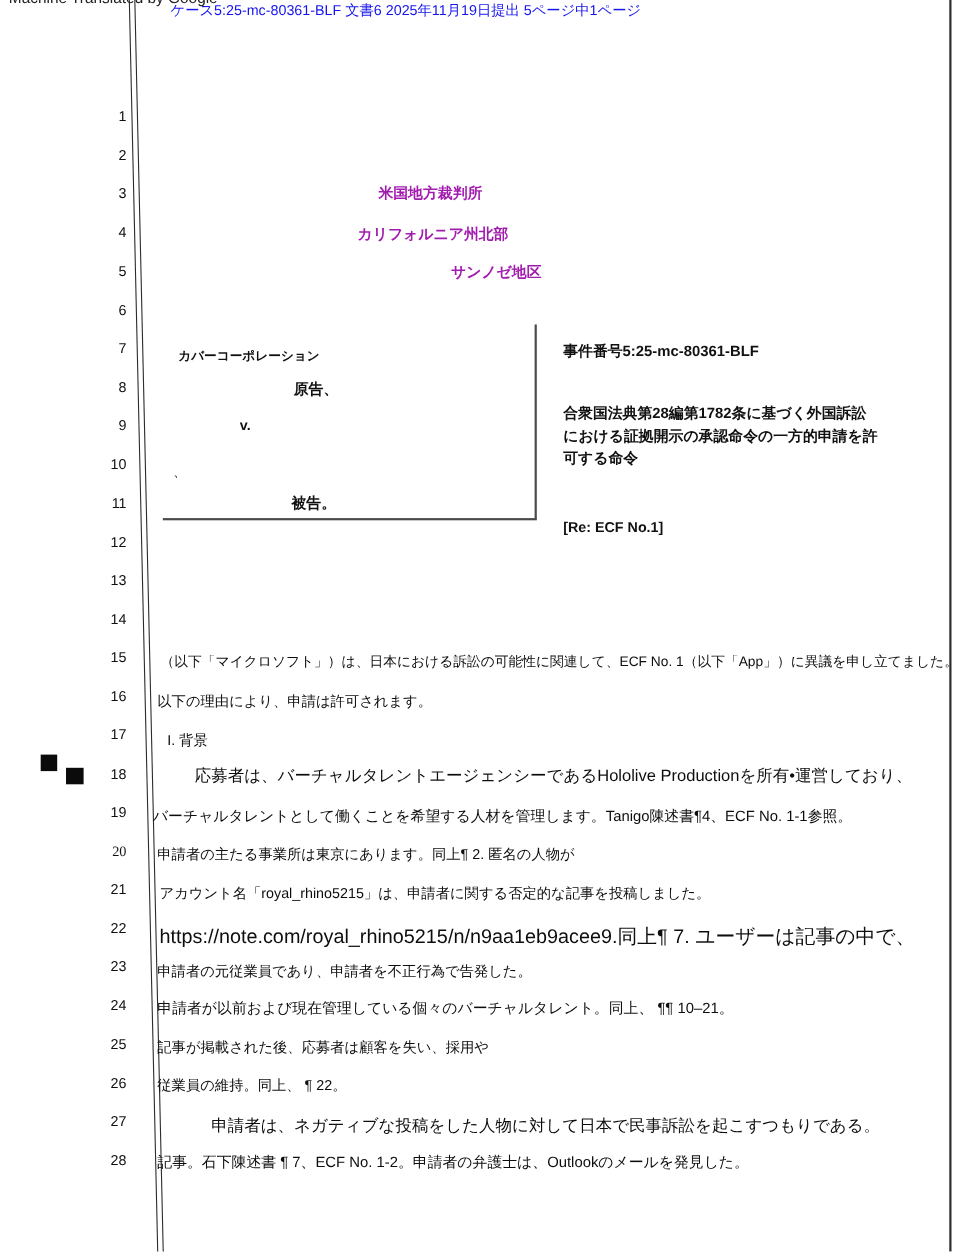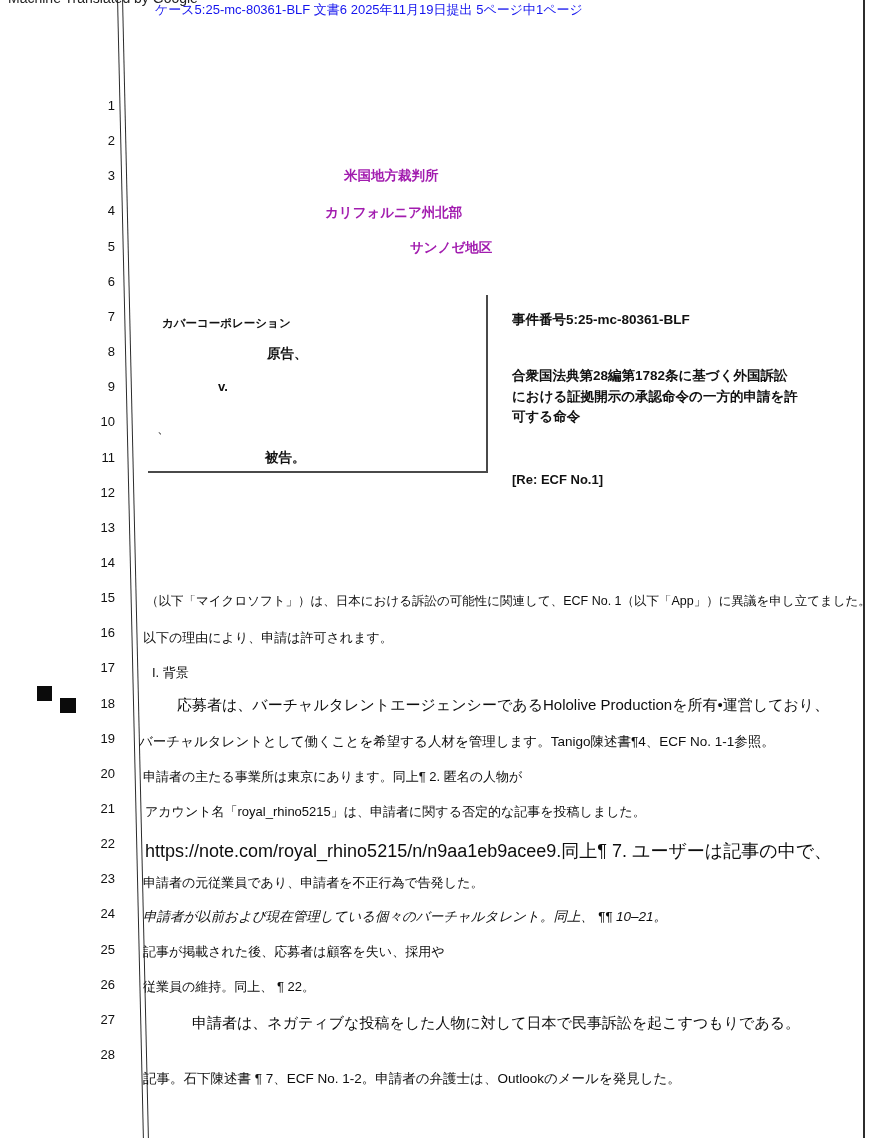--- a/index.html
+++ b/index.html
@@ -47,25 +47,25 @@
   .l14{top:558px;left:143px;}
   .l15{top:593px;left:146px;font-size:12.5px;}
   .l16{top:629px;left:143px;}
   .l17{top:664px;left:152px;}
   .l18{top:696px;left:177px;font-size:15px;}
   .l19{top:733px;left:139px;font-size:13.5px;}
   .l20{top:768px;left:143px;}
   .l21{top:803px;left:145px;}
   .l22{top:839px;left:145px;font-size:18px;}
   .l23{top:874px;left:143px;}
-  .l24{top:908px;left:143px;font-size:13.5px;font-style:italic;}
+  .l24{top:908px;left:143px;font-size:13.5px;}
   .l25{top:943px;left:143px;}
   .l26{top:978px;left:143px;}
   .l27{top:1014px;left:192px;font-size:15px;}
-  .l28{top:1048px;left:143px;font-size:13.5px;margin-top:22px;}
+  .l28{top:1048px;left:143px;font-size:13.5px;}
   
   .stamp{position:absolute;background:#0b0b0b;}
   #stamp-1{left:37px;top:686px;width:15px;height:15px;}
   #stamp-2{left:60px;top:698px;width:16px;height:15px;}
 </style>
 </head>
 <body>
 
 <div id="page">
 
@@ -91,21 +91,21 @@
       <div class="line-no" style="top: 414.35px;">10</div>
       <div class="line-no" style="top: 449.5px;">11</div>
       <div class="line-no" style="top: 484.65px;">12</div>
       <div class="line-no" style="top: 519.8px;">13</div>
       <div class="line-no" style="top: 554.95px;">14</div>
       <div class="line-no" style="top: 590.1px;">15</div>
       <div class="line-no" style="top: 625.25px;">16</div>
       <div class="line-no" style="top: 660.4px;">17</div>
       <div class="line-no" style="top: 695.55px;">18</div>
       <div class="line-no" style="top: 730.7px;">19</div>
-      <div class="line-no" style="top: 765.85px;">20</div>
+      <div class="line-no" style="top: 765.85px; font-family: Liberation Serif, serif;">20</div>
       <div class="line-no" style="top: 801px;">21</div>
       <div class="line-no" style="top: 836.15px;">22</div>
       <div class="line-no" style="top: 871.3px;">23</div>
       <div class="line-no" style="top: 906.45px;">24</div>
       <div class="line-no" style="top: 941.6px;">25</div>
       <div class="line-no" style="top: 976.75px;">26</div>
       <div class="line-no" style="top: 1011.9px;">27</div>
       <div class="line-no" style="top: 1047.05px;">28</div>
     </div>
 

